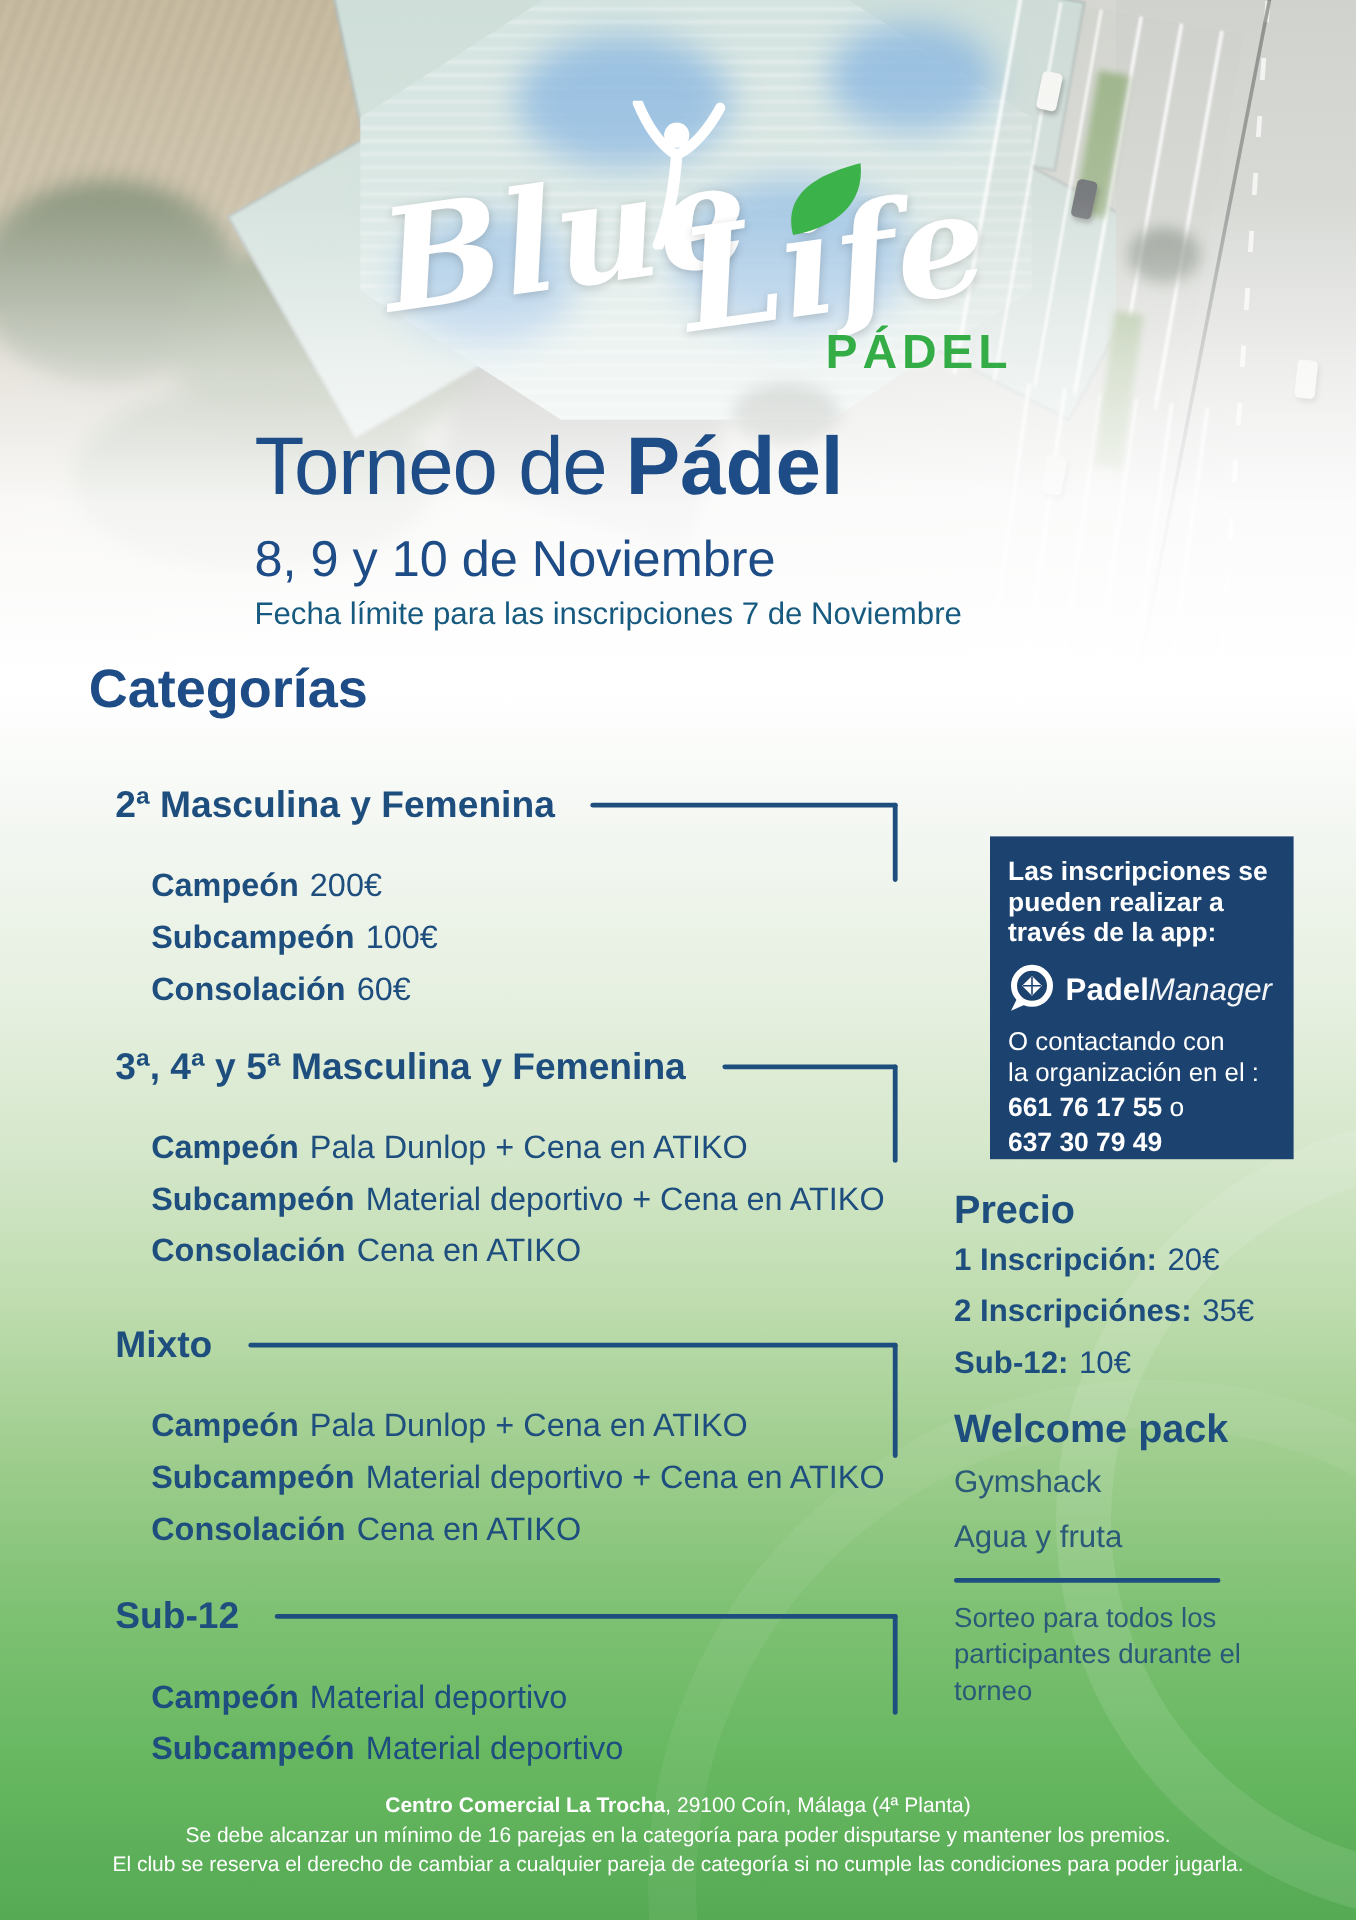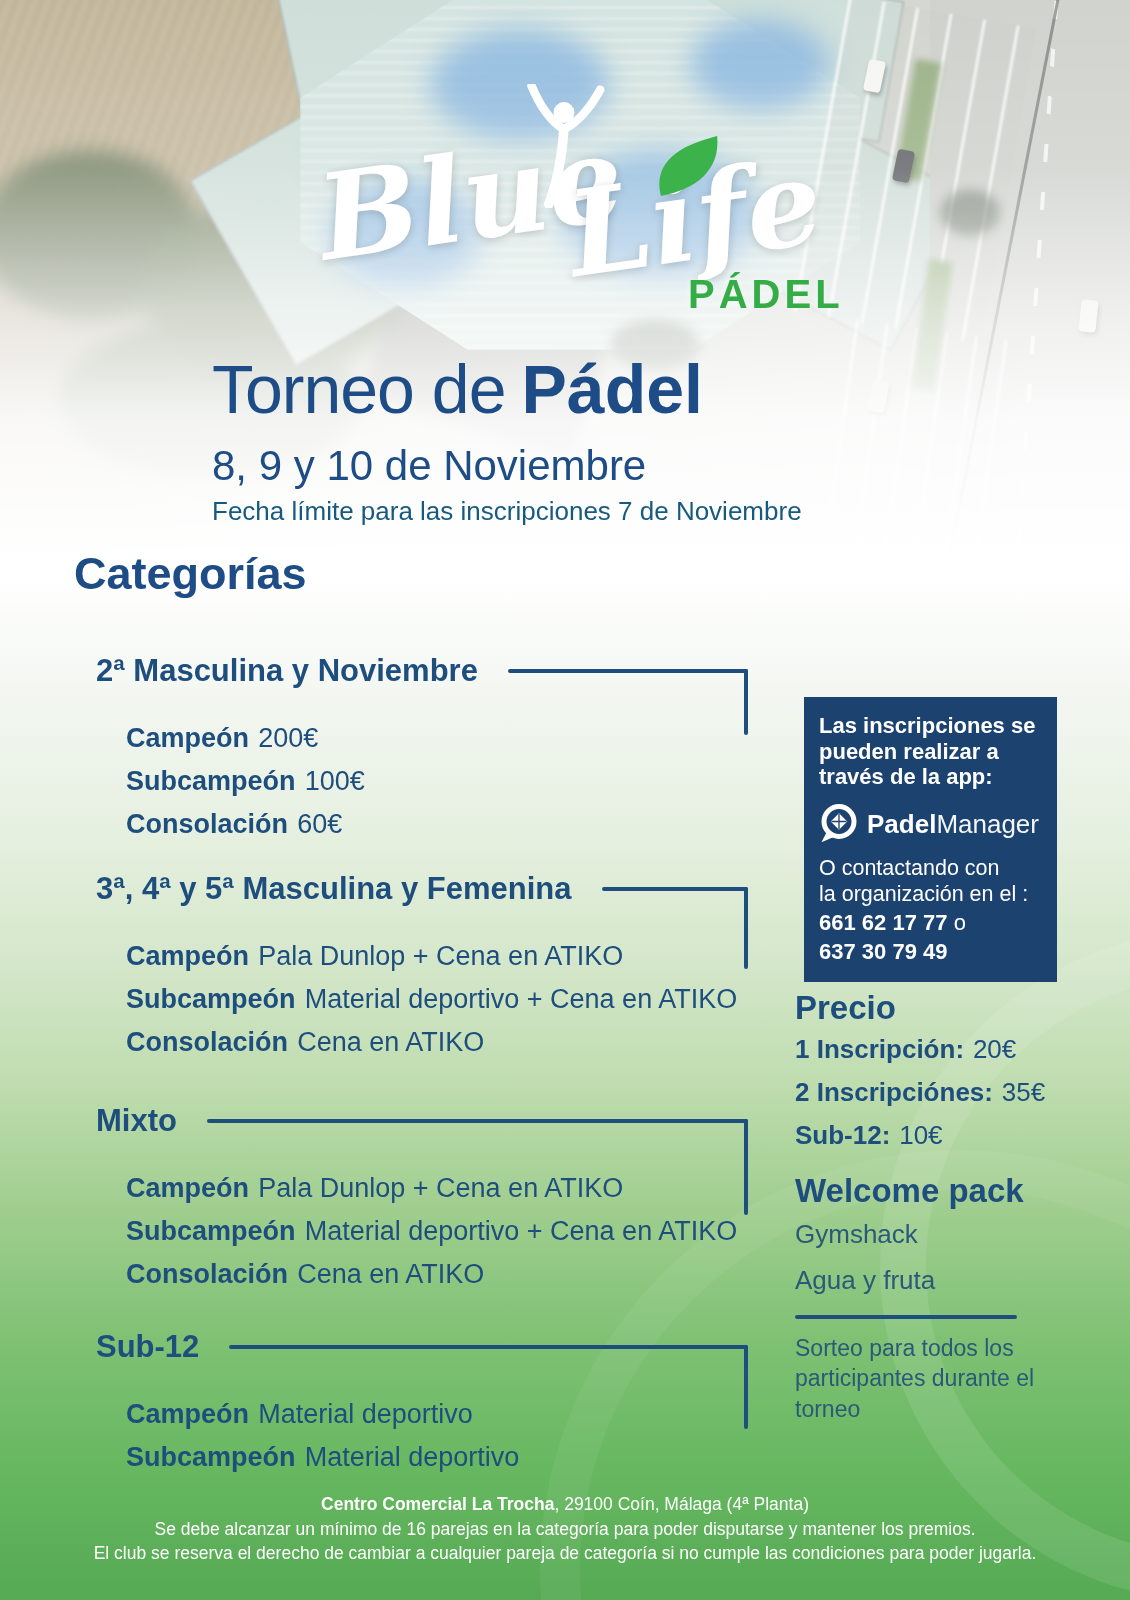--- a/index.html
+++ b/index.html
@@ -83,28 +83,28 @@
   .cat-head::after{content:"";position:absolute;right:0;top:17px;width:4px;height:var(--drop,66px);
     background:#1e4e7e;border-radius:2px;}
   .category:nth-child(1){--drop:66px;}
   .category:nth-child(2){--drop:82px;}
   .category:nth-child(3){--drop:96px;}
   .category:nth-child(4){--drop:84px;}
   .prizes{margin:27px 0 0 30px;}
   .prize{font-size:27px;line-height:43px;}
   .p-label{font-weight:700;margin-right:.34em;}
   
-  .insc-box{position:absolute;left:804px;top:697px;width:253px;box-sizing:border-box;background:#1c4270;
-    color:#fff;padding:16px 15px 16px;z-index:4;}
+  .insc-box{position:absolute;left:825px;top:697px;width:253px;box-sizing:border-box;background:#1c4270;
+    color:#fff;padding:16px 15px 0;z-index:4;}
   .insc-intro{font-size:22px;font-weight:700;line-height:1.17;}
   .pm-row{display:flex;align-items:center;margin:13px 0 11px;gap:8px;}
   .pm-icon{width:40px;height:42px;flex:0 0 auto;}
   .pm-name{font-size:26px;white-space:nowrap;}
   .pm-name b{font-weight:700;}
-  .pm-name span{font-weight:400;opacity:.95;}
+  .pm-name span{font-weight:400;opacity:.95;font-style:italic;}
   .insc-contact{font-size:21.5px;line-height:1.18;}
   .phones{font-size:22px;font-weight:700;line-height:1.3;margin-top:2px;}
   .phones .conn{font-weight:400;margin-left:.28em;}
   
   .right-col{position:absolute;left:795px;top:988px;width:290px;z-index:4;color:#1e4e7e;}
   .rc-title{font-size:33px;font-weight:700;line-height:40px;}
   .price-row{font-size:26px;line-height:43px;}
   .wp-title{margin-top:14px;}
   .wp-item{font-size:26px;line-height:46px;color:#2a5a78;}
   .divider{width:222px;height:4px;background:#1e4e7e;margin:12px 0 14px;border-radius:2px;}
@@ -175,21 +175,21 @@
     <div class="dates">8, 9 y 10 de Noviembre</div>
     <div class="deadline">Fecha límite para las inscripciones 7 de Noviembre</div>
   </div>
 
   <div class="cats-title">Categorías</div>
 
   <div class="cat-col">
 
     <div class="category">
       <div class="cat-head">
-        <span class="cat-name">2ª Masculina y Noviembre</span>
+        <span class="cat-name">2ª Masculina y Femenina</span>
         <span class="cat-line"></span>
       </div>
       <div class="prizes">
         <div class="prize"><span class="p-label">Campeón</span><span class="p-value">200€</span></div>
         <div class="prize"><span class="p-label">Subcampeón</span><span class="p-value">100€</span></div>
         <div class="prize"><span class="p-label">Consolación</span><span class="p-value">60€</span></div>
       </div>
     </div>
 
     <div class="category">
@@ -238,21 +238,21 @@
         <rect x="17" y="15" width="14" height="14" transform="rotate(45 24 22)" fill="#ffffff"></rect>
         <path d="M24 13 L24 31 M15 22 L33 22" stroke="#1c4270" stroke-width="1.6"></path>
       </svg>
       <span class="pm-name"><b>Padel</b><span>Manager</span></span>
     </div>
     <div class="insc-contact">
       <div>O contactando con</div>
       <div>la organización en el :</div>
     </div>
     <div class="phones">
-      <div><span>661 62 17 77</span><span class="conn">o</span></div>
+      <div><span>661 76 17 55</span><span class="conn">o</span></div>
       <div>637 30 79 49</div>
     </div>
   </div>
 
   <div class="right-col">
     <div class="rc-title">Precio</div>
     <div class="price-row"><span class="p-label">1 Inscripción:</span><span class="p-value">20€</span></div>
     <div class="price-row"><span class="p-label">2 Inscripciónes:</span><span class="p-value">35€</span></div>
     <div class="price-row"><span class="p-label">Sub-12:</span><span class="p-value">10€</span></div>
 

